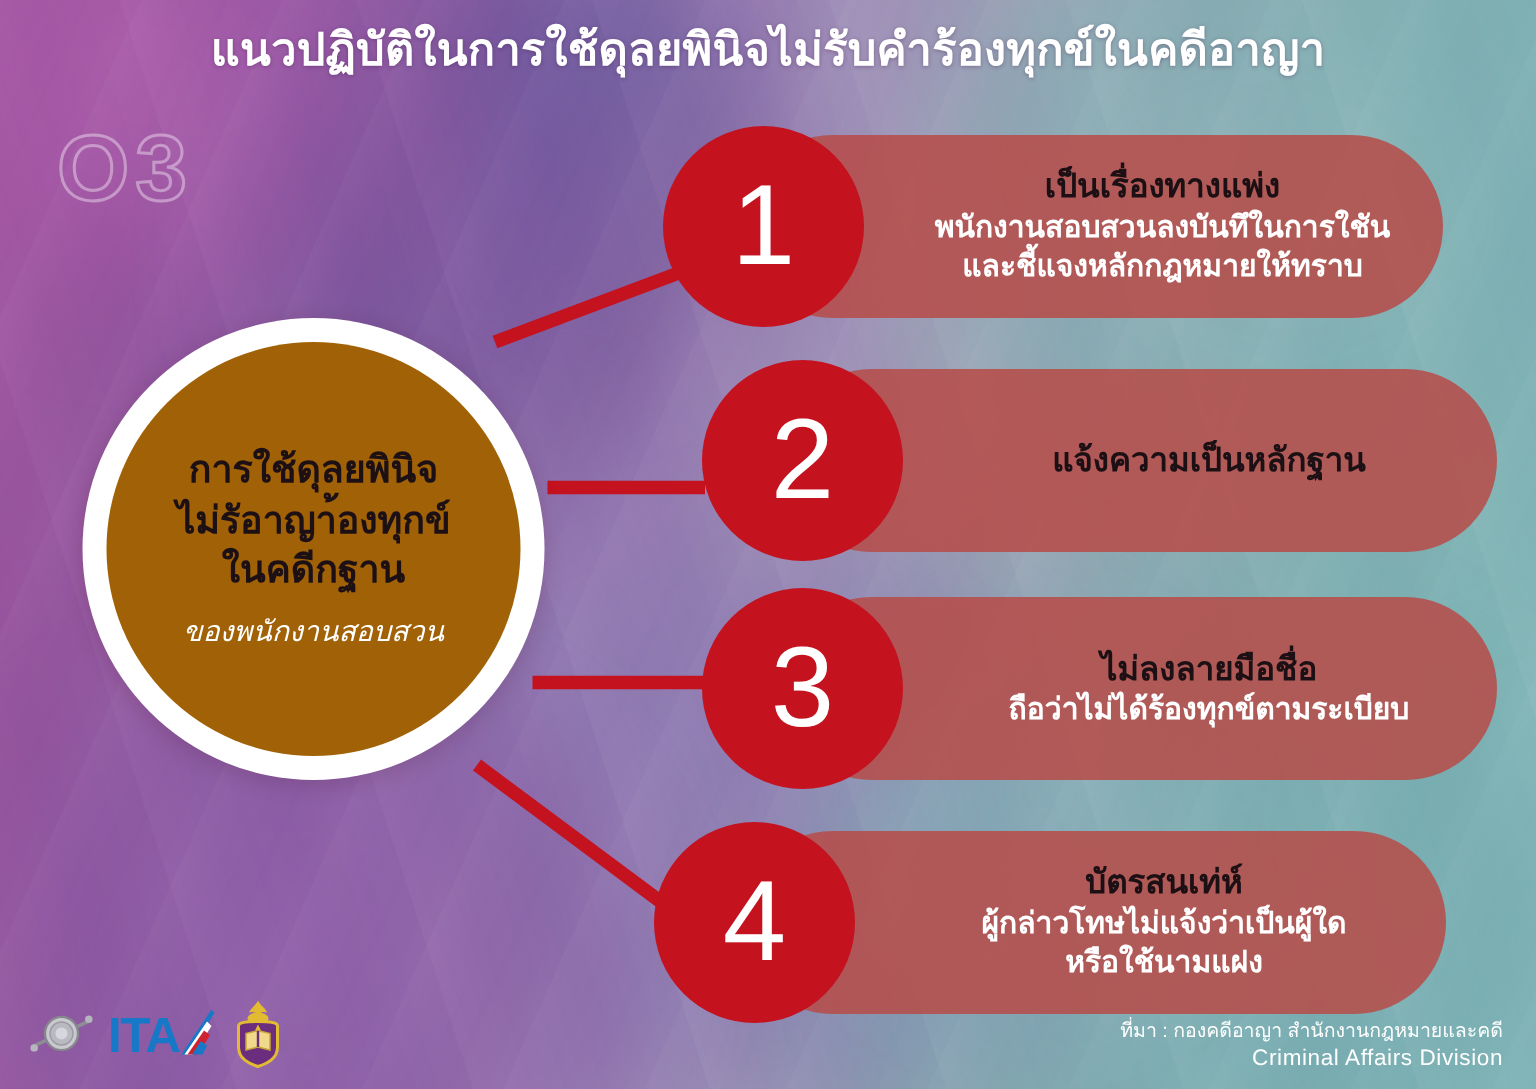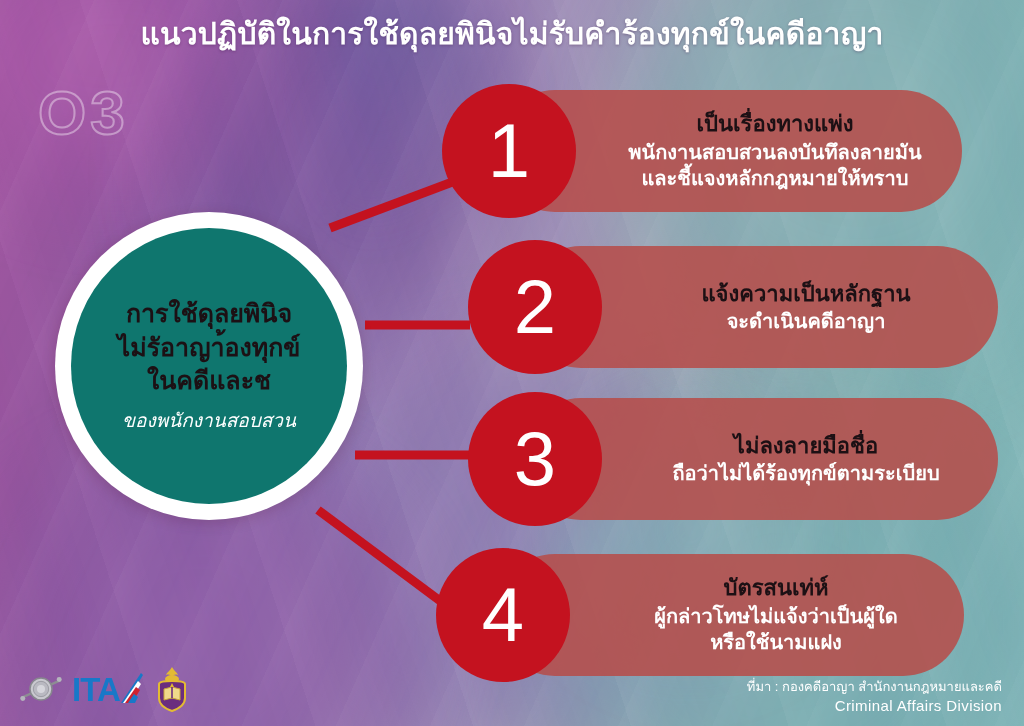--- a/index.html
+++ b/index.html
@@ -75,21 +75,21 @@
   .wires{position:absolute;inset:0;}
 
   
   .hub{
     position:absolute;left:55px;top:212px;width:308px;height:308px;
     border-radius:50%;background:#ffffff;
     display:flex;align-items:center;justify-content:center;
     box-shadow:0 3px 14px rgba(70,10,30,.18);
   }
   .hub-inner{
-    width:276px;height:276px;border-radius:50%;background:#0f766e;
+    width:276px;height:276px;border-radius:50%;background:#a16207;
     display:flex;flex-direction:column;align-items:center;justify-content:center;
     text-align:center;padding:0 14px;box-sizing:border-box;
   }
   .hub-line{
     font-size:25px;font-weight:bold;color:#1c1014;line-height:1.34;
     white-space:nowrap;
   }
   .hub-sub{
     margin-top:7px;font-size:19px;color:#ffffff;font-weight:normal;
     white-space:nowrap;
@@ -164,41 +164,40 @@
       <line x1="365" y1="325" x2="470" y2="325"></line>
       <line x1="355" y1="455" x2="470" y2="455"></line>
       <line x1="318" y1="510" x2="455" y2="612"></line>
     </g>
   </svg>
 
   <div class="hub">
     <div class="hub-inner">
       <div class="hub-line">การใช้ดุลยพินิจ</div>
       <div class="hub-line">ไม่รัอาญา้องทุกข์</div>
-      <div class="hub-line">ในคดีและช</div>
+      <div class="hub-line">ในคดีกฐาน</div>
       <div class="hub-sub">ของพนักงานสอบสวน</div>
     </div>
   </div>
 
   <div class="item" style="left:442px;top:84px;width:520px;">
     <div class="pill" style="left:52px;width:468px;">
       <div class="pill-text">
         <div class="pill-head">เป็นเรื่องทางแพ่ง</div>
-        <div class="pill-body">พนักงานสอบสวนลงบันทึลงลายมัน</div>
+        <div class="pill-body">พนักงานสอบสวนลงบันทึในการใชัน</div>
         <div class="pill-body">และชี้แจงหลักกฎหมายให้ทราบ</div>
       </div>
     </div>
     <div class="num-circle">1</div>
   </div>
 
   <div class="item" style="left:468px;top:240px;width:542px;">
     <div class="pill" style="left:52px;width:478px;">
       <div class="pill-text">
         <div class="pill-head">แจ้งความเป็นหลักฐาน</div>
-        <div class="pill-body">จะดำเนินคดีอาญา</div>
       </div>
     </div>
     <div class="num-circle">2</div>
   </div>
 
   <div class="item" style="left:468px;top:392px;width:542px;">
     <div class="pill" style="left:52px;width:478px;">
       <div class="pill-text">
         <div class="pill-head">ไม่ลงลายมือชื่อ</div>
         <div class="pill-body">ถือว่าไม่ได้ร้องทุกข์ตามระเบียบ</div>

